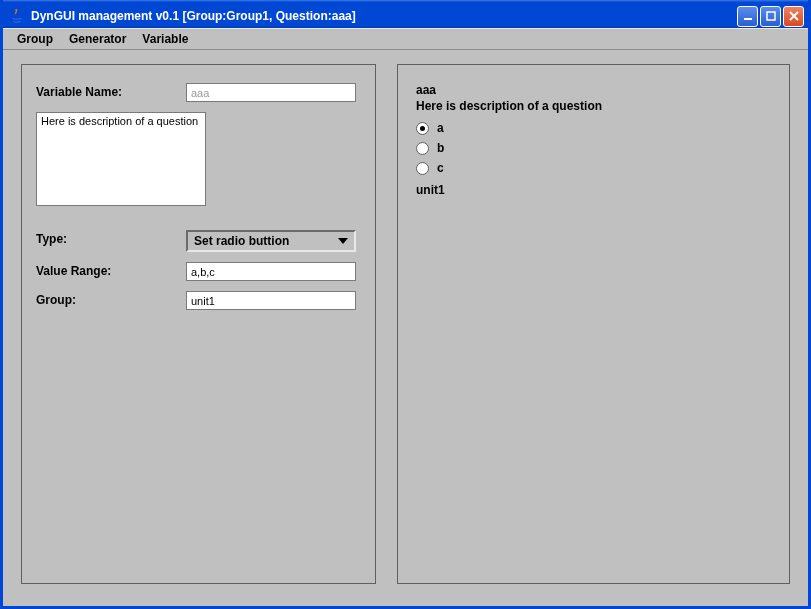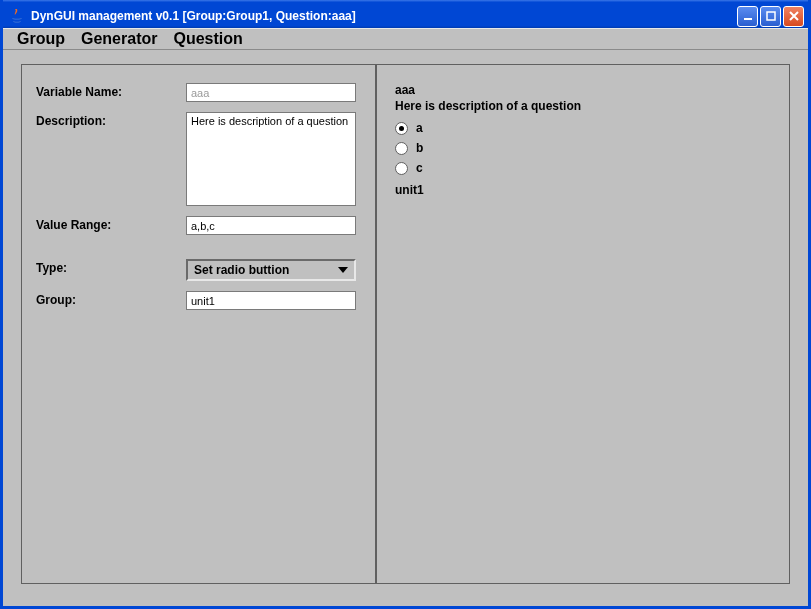--- a/index.html
+++ b/index.html
@@ -64,32 +64,32 @@
   .title-btn svg { display: block; }
 
   .menubar {
     height: 22px;
     background: #c0c0c0;
     border-bottom: 1px solid #8a8a8a;
     border-top: 1px solid #e8e8e8;
     display: flex;
     align-items: center;
     padding: 0 6px;
-    font-size: 16px;
+    font-size: 12px;
     font-weight: bold;
   }
   .menubar .menu-item {
     padding: 2px 8px;
     cursor: default;
   }
 
   .content {
     flex: 1;
     display: flex;
-    gap: 0;
+    gap: 21px;
     padding: 14px 18px 22px 18px;
     background: #c0c0c0;
   }
   .panel {
     border: 1px solid #606060;
     background: #c0c0c0;
     padding: 18px 14px;
   }
   .panel.left {
     width: 355px;
@@ -229,51 +229,50 @@
         <svg width="10" height="10" viewBox="0 0 10 10">
             <path d="M1 1 L9 9 M9 1 L1 9" stroke="#fff" stroke-width="2"></path>
           </svg>
       </div>
     </div>
   </div>
 
   <div class="menubar">
     <div class="menu-item">Group</div>
     <div class="menu-item">Generator</div>
-    <div class="menu-item">Question</div>
+    <div class="menu-item">Variable</div>
   </div>
 
   <div class="content">
 
     <div class="panel left">
 
       <div class="form-row">
         <div class="form-label">Variable Name:</div>
         <input class="text-input disabled" type="text" readonly="" value="aaa" style="">
       </div>
 
       <div class="form-row">
-        <div class="form-label">Description:</div>
         <textarea class="textarea" style="">Here is description of a question</textarea>
-      </div>
-
-      <div class="form-row">
-        <div class="form-label">Value Range:</div>
-        <input class="text-input" type="text" value="a,b,c" style="">
       </div>
 
       <div class="form-row gap-top">
         <div class="form-label">Type:</div>
         <div class="combo">
           <span>Set radio buttion</span>
           <span class="arrow"></span>
         </div>
       </div>
 
       <div class="form-row">
+        <div class="form-label">Value Range:</div>
+        <input class="text-input" type="text" value="a,b,c" style="">
+      </div>
+
+      <div class="form-row">
         <div class="form-label">Group:</div>
         <input class="text-input" type="text" value="unit1" style="">
       </div>
 
     </div>
 
     <div class="panel right">
       <div class="preview-title">aaa</div>
       <div class="preview-desc">Here is description of a question</div>
 

